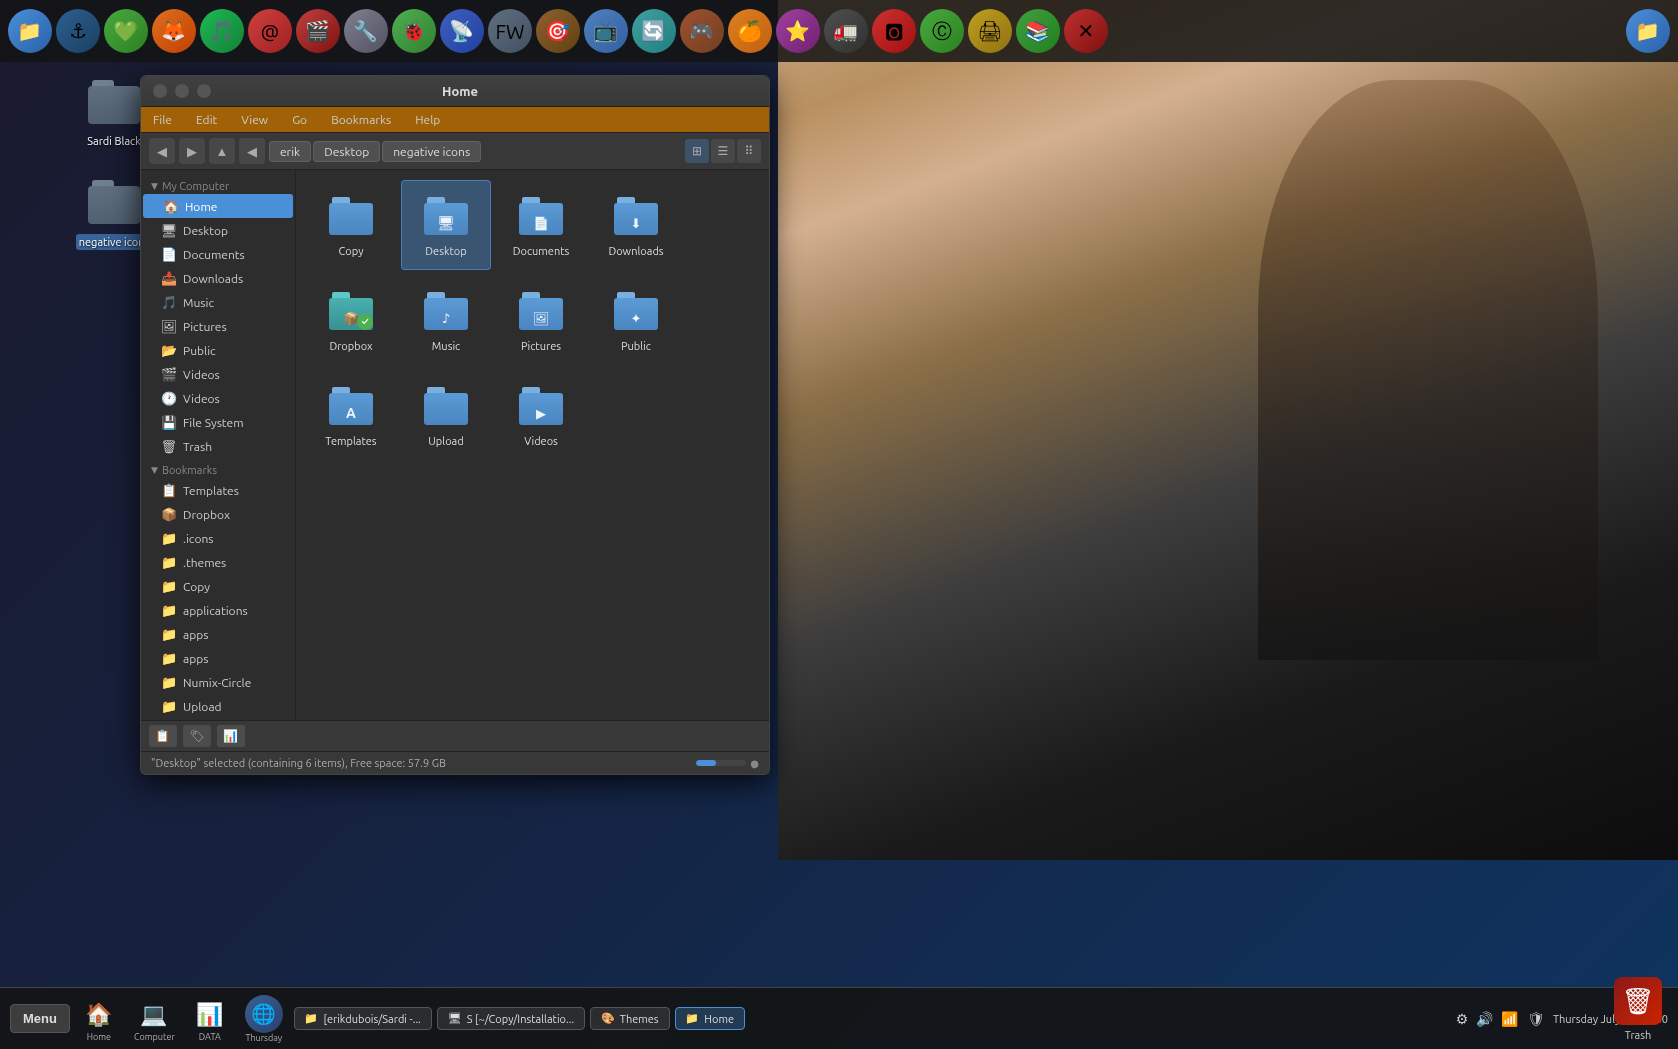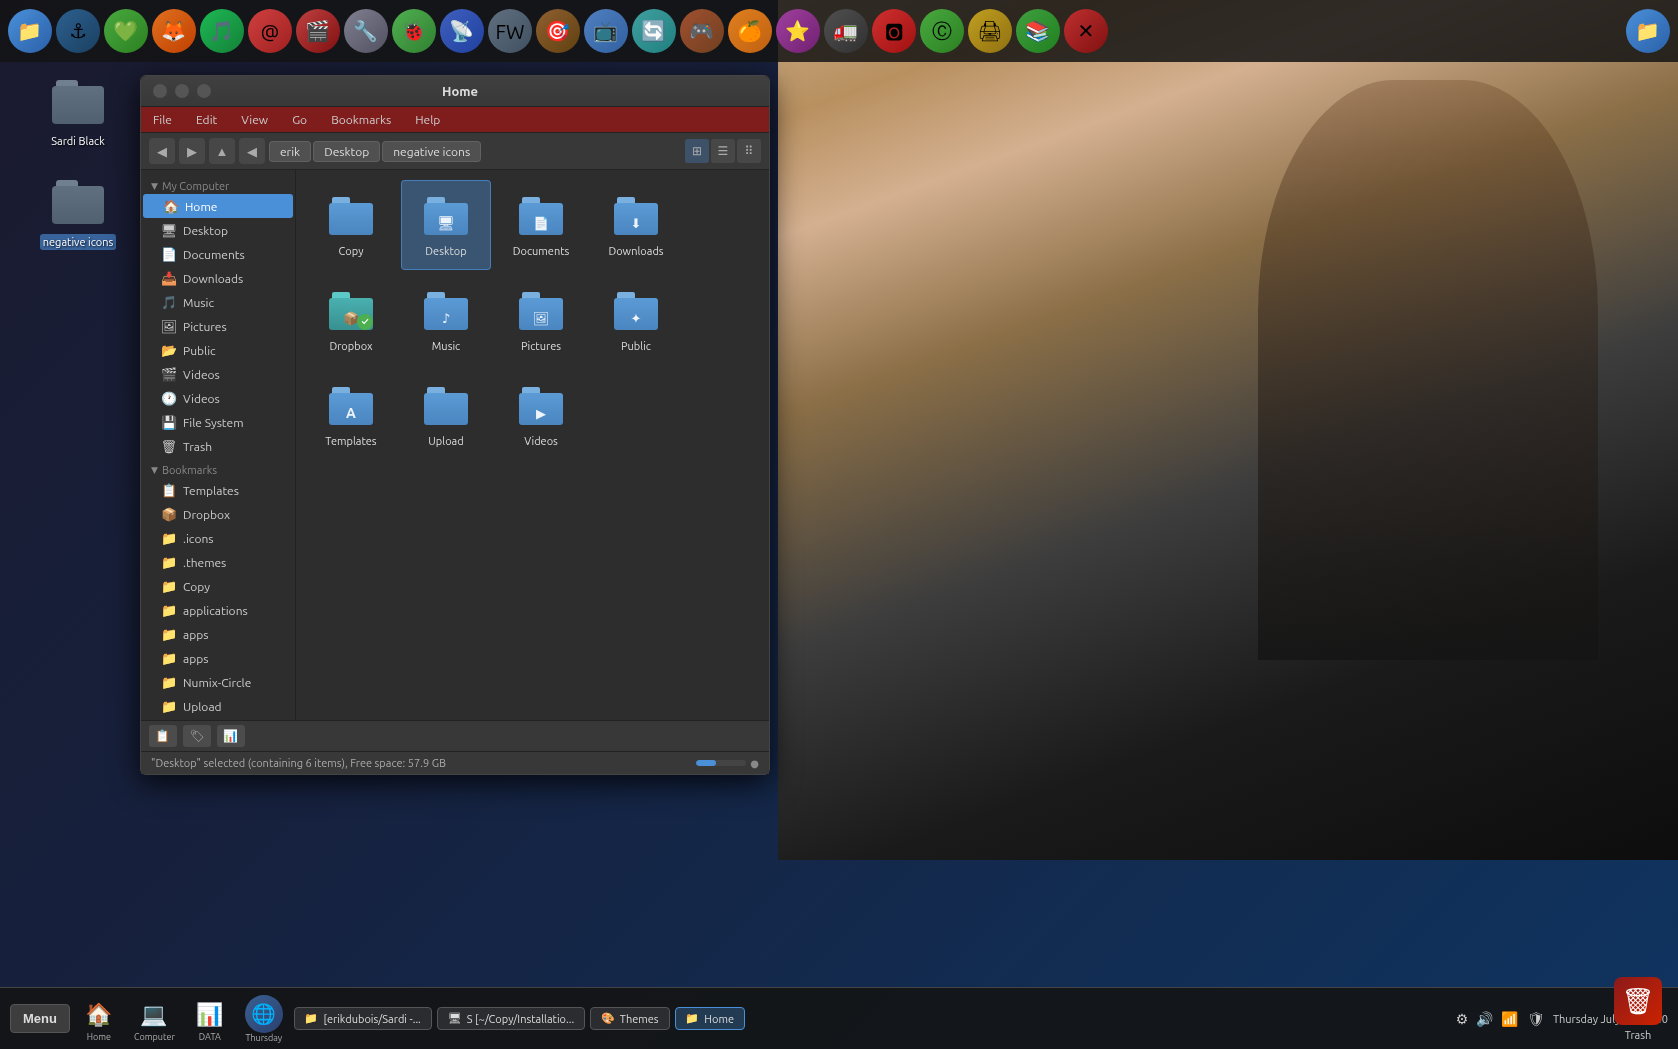--- a/index.html
+++ b/index.html
@@ -58,20 +58,21 @@
 
     
     .desktop-icon {
       position: absolute;
       display: flex;
       flex-direction: column;
       align-items: center;
       width: 100px;
       cursor: pointer;
       padding: 4px;
+      margin-left: 36px;
     }
 
     .desktop-icon .icon-img {
       width: 56px;
       height: 56px;
       margin-bottom: 4px;
       display: flex;
       align-items: center;
       justify-content: center;
     }
@@ -160,21 +161,21 @@
       border-radius: 50%;
       border: none;
       cursor: pointer;
     }
 
     .fm-ctrl-close { background: #555; }
     .fm-ctrl-min { background: #555; }
     .fm-ctrl-max { background: #555; }
 
     #fm-menubar {
-      background: #7f1d1d;
+      background: #a16207;
       padding: 4px 8px;
       display: flex;
       gap: 16px;
       border-bottom: 1px solid #222;
     }
 
     .fm-menu-item {
       color: #ccc;
       font-size: 12px;
       cursor: pointer;

